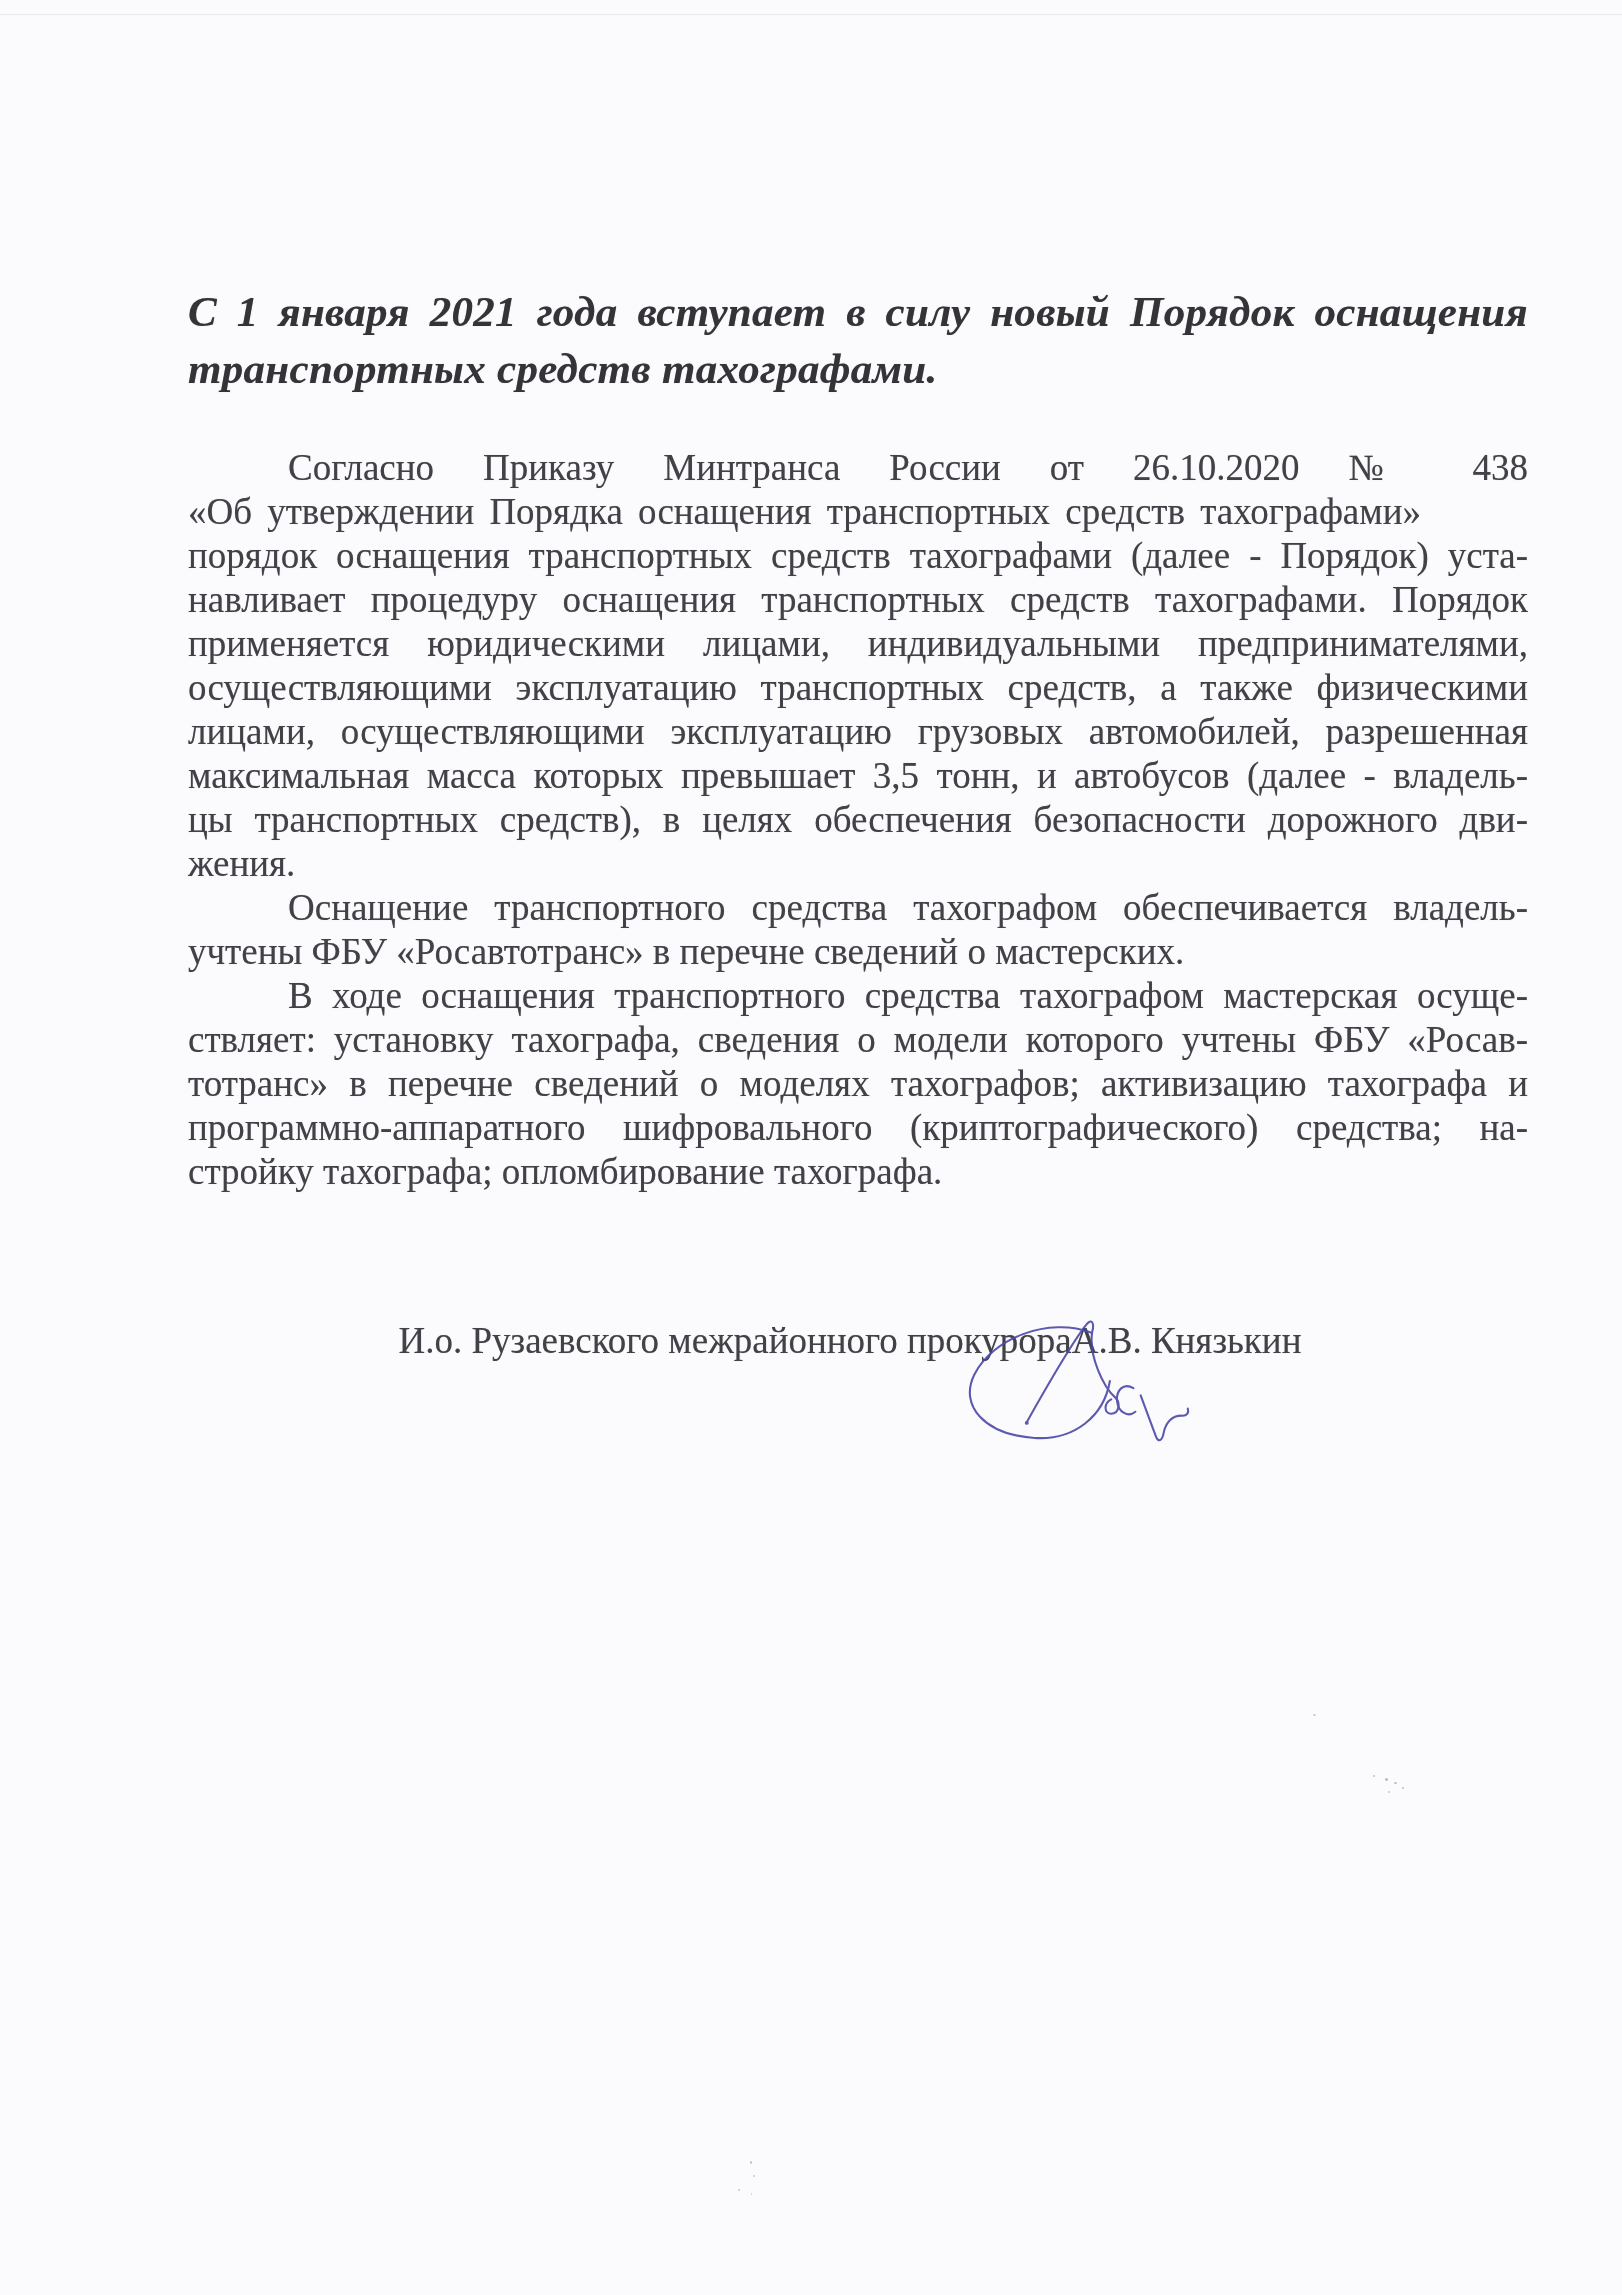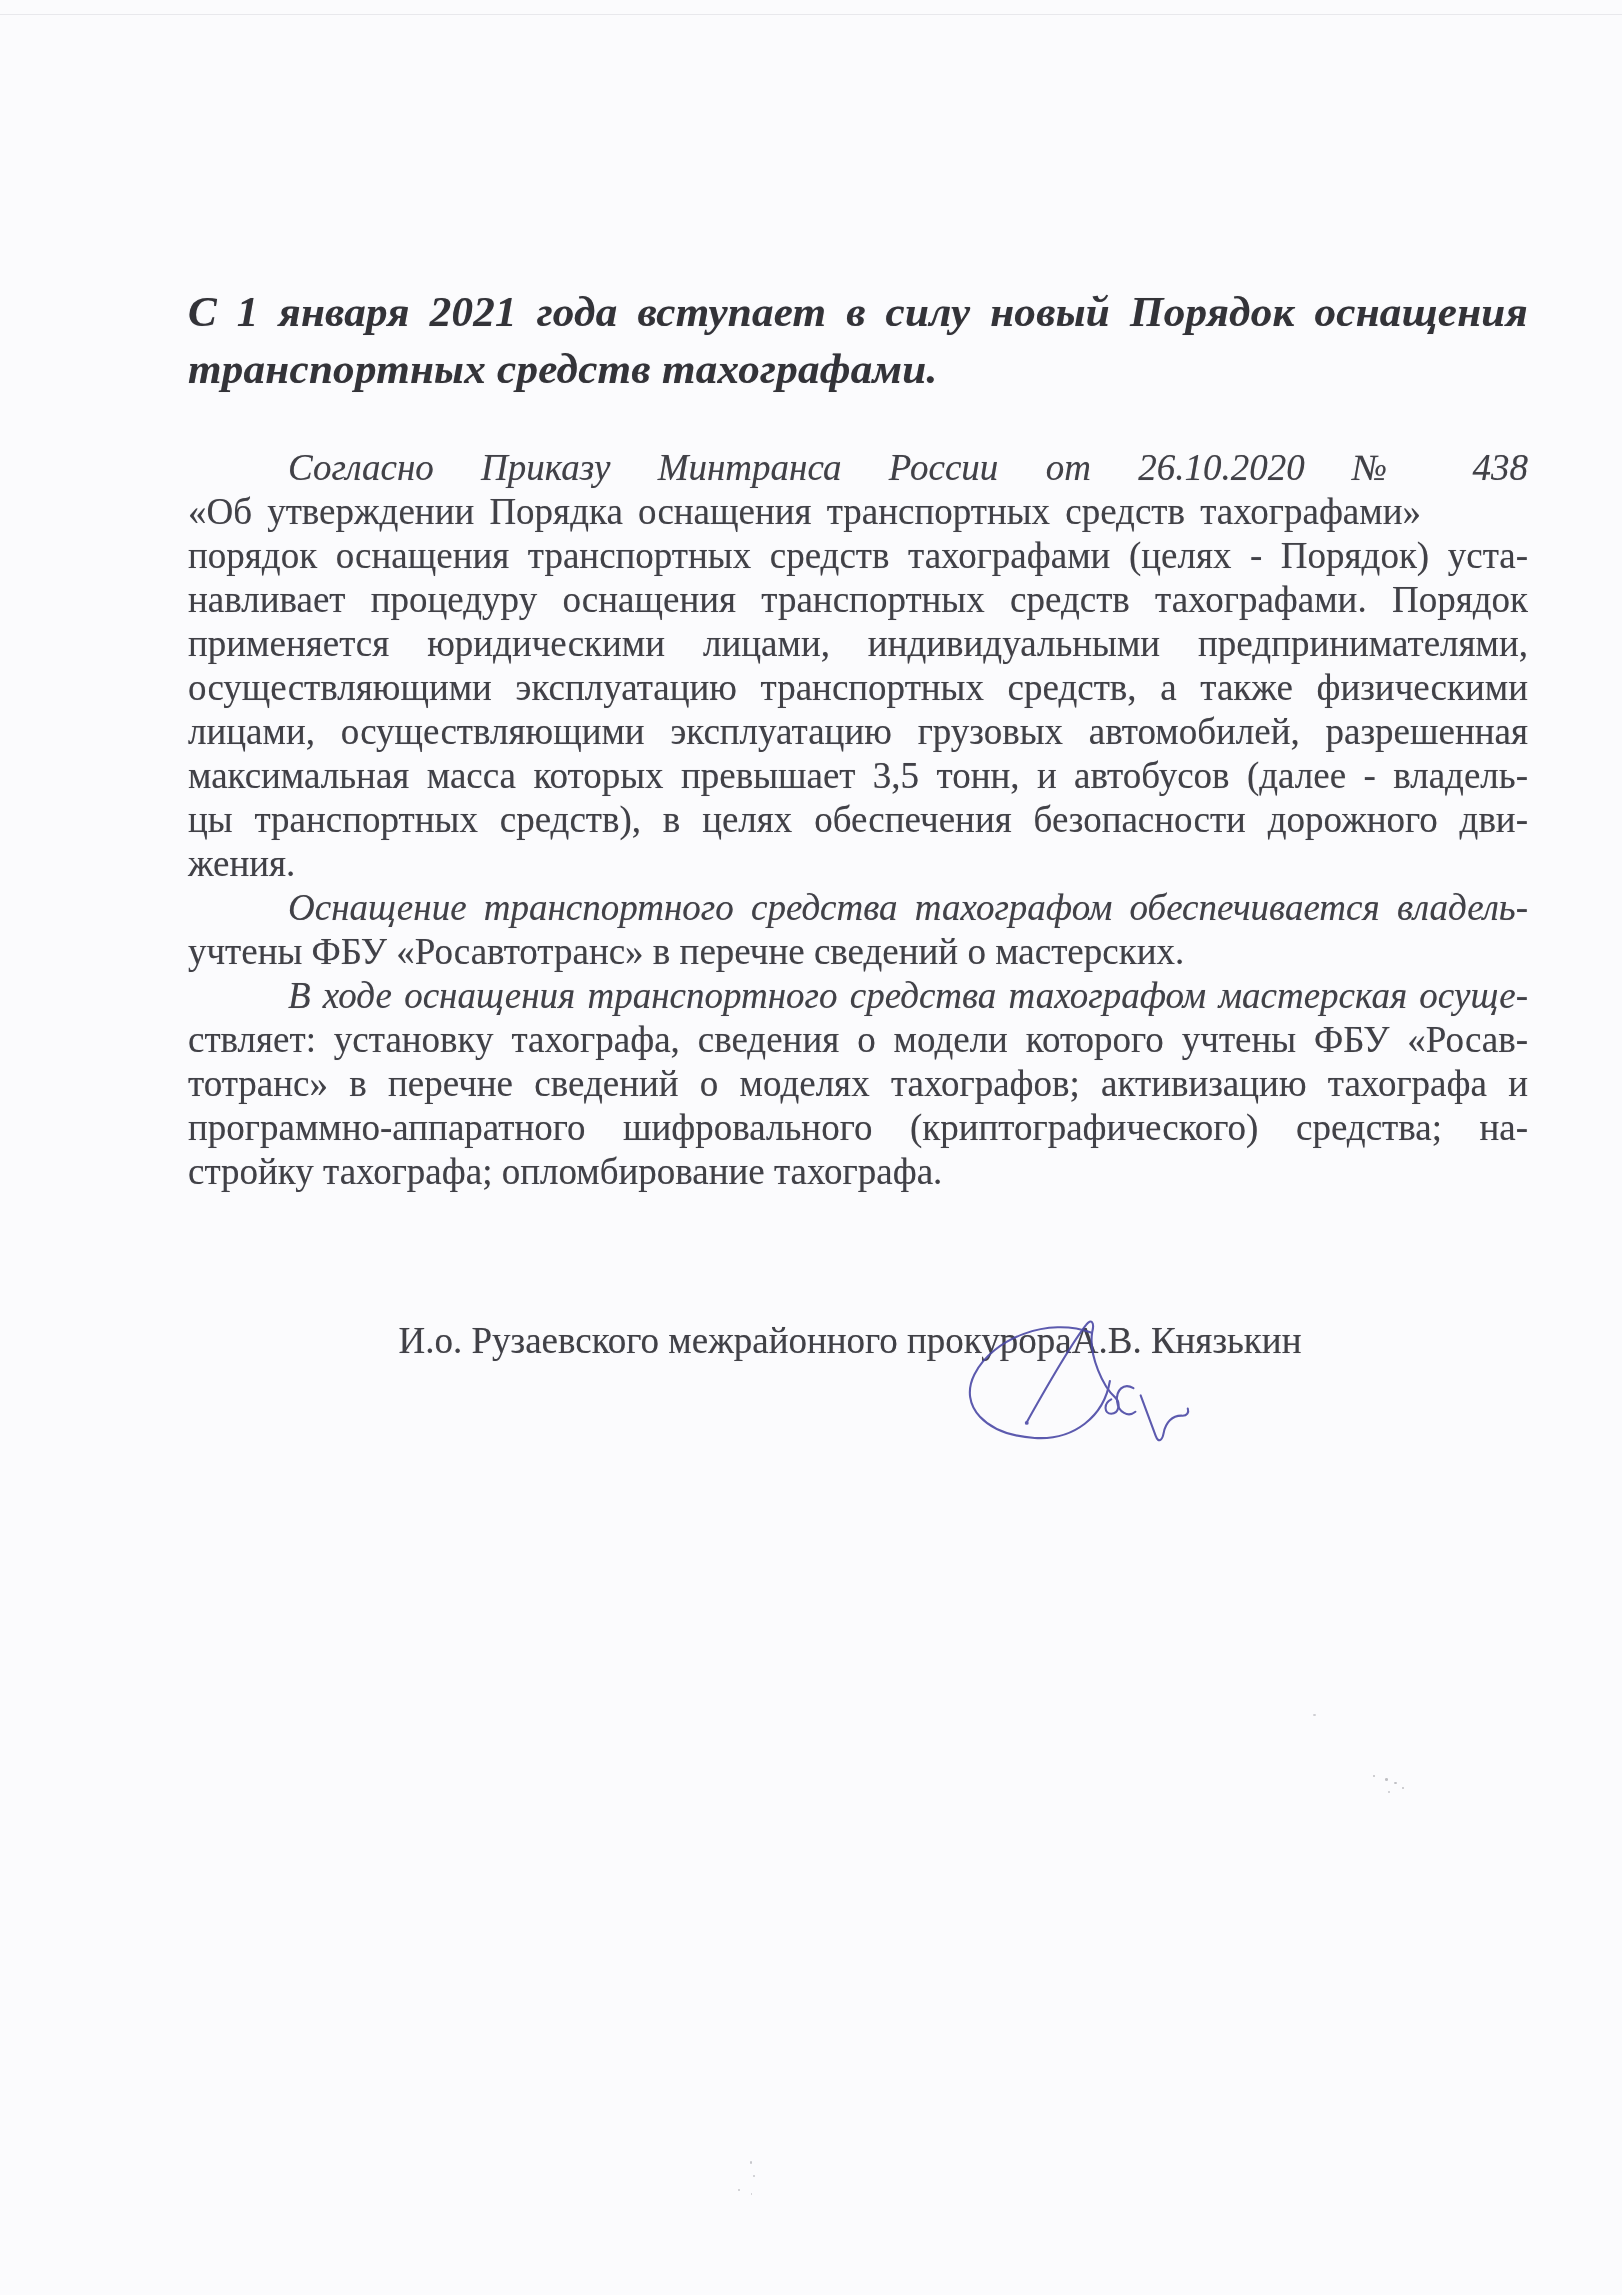--- a/index.html
+++ b/index.html
@@ -29,21 +29,21 @@
   }
   .h-line{min-height:57px;}
   .h-line.justify{text-align:justify;text-align-last:justify;}
   .body-text{
     position:absolute;left:188px;top:446px;width:1340px;
     font-size:37px;line-height:44px;color:var(--ink);
     text-shadow:0 0 0.7px rgba(70,70,82,.45);
   }
   .line{height:44px;}
   .line.justify{text-align:justify;text-align-last:justify;}
-  .line.indent{padding-left:100px;font-style:italic;}
+  .line.indent{padding-left:100px;}
   .line.spread{word-spacing:5.9px;}
   .sig-row{
     position:absolute;left:188px;top:1319px;width:1340px;
     display:flex;justify-content:center;align-items:flex-start;
     font-size:37px;line-height:44px;color:var(--ink);
     text-shadow:0 0 0.7px rgba(70,70,82,.45);
   }
   .sig-name{margin-right:16px;}
   .signature-svg{position:absolute;left:952px;top:1309px;width:249px;height:144px;opacity:.9;}
   .signature-svg path{fill:none;stroke:var(--sig);stroke-width:3.2;stroke-linecap:round;stroke-linejoin:round;}
@@ -70,21 +70,21 @@
 
   <div class="heading">
     <div class="h-line justify">С 1 января 2021 года вступает в силу новый Порядок оснащения</div>
     <div class="h-line">транспортных средств тахографами.</div>
   </div>
 
   <div class="body-text" id="body-lines">
       <div class="para">
         <div class="line justify indent">Согласно Приказу Минтранса России от 26.10.2020 № 438</div>
         <div class="line spread">«Об утверждении Порядка оснащения транспортных средств тахографами»</div>
-        <div class="line justify">порядок оснащения транспортных средств тахографами (целях - Порядок) уста-</div>
+        <div class="line justify">порядок оснащения транспортных средств тахографами (далее - Порядок) уста-</div>
         <div class="line justify">навливает процедуру оснащения транспортных средств тахографами. Порядок</div>
         <div class="line justify">применяется юридическими лицами, индивидуальными предпринимателями,</div>
         <div class="line justify">осуществляющими эксплуатацию транспортных средств, а также физическими</div>
         <div class="line justify">лицами, осуществляющими эксплуатацию грузовых автомобилей, разрешенная</div>
         <div class="line justify">максимальная масса которых превышает 3,5 тонн, и автобусов (далее - владель-</div>
         <div class="line justify">цы транспортных средств), в целях обеспечения безопасности дорожного дви-</div>
         <div class="line">жения.</div>
       </div>
       <div class="para">
         <div class="line justify indent">Оснащение транспортного средства тахографом обеспечивается владель-</div>

